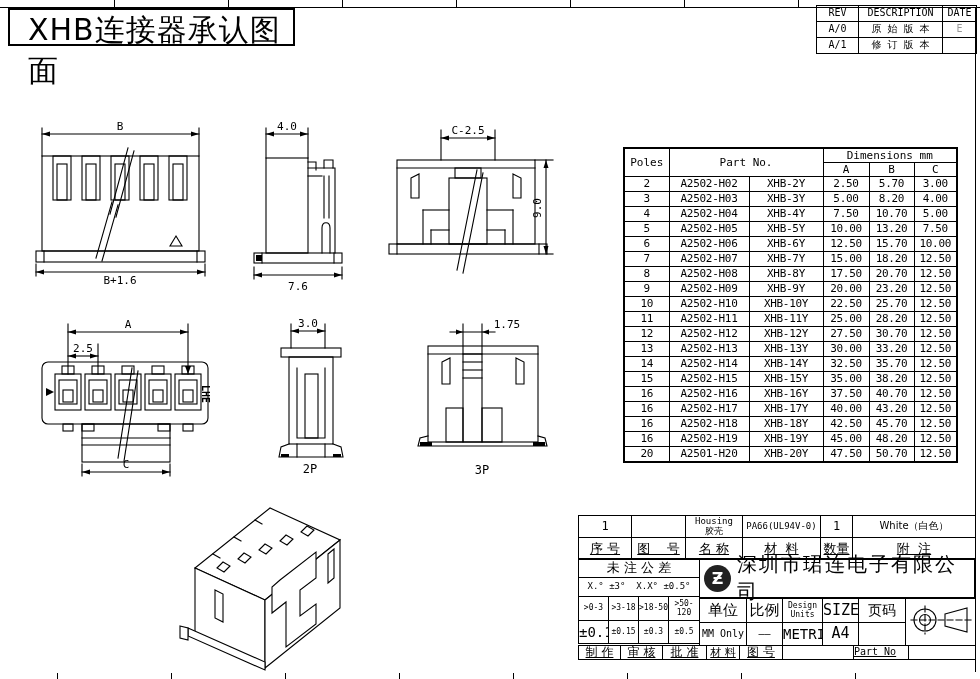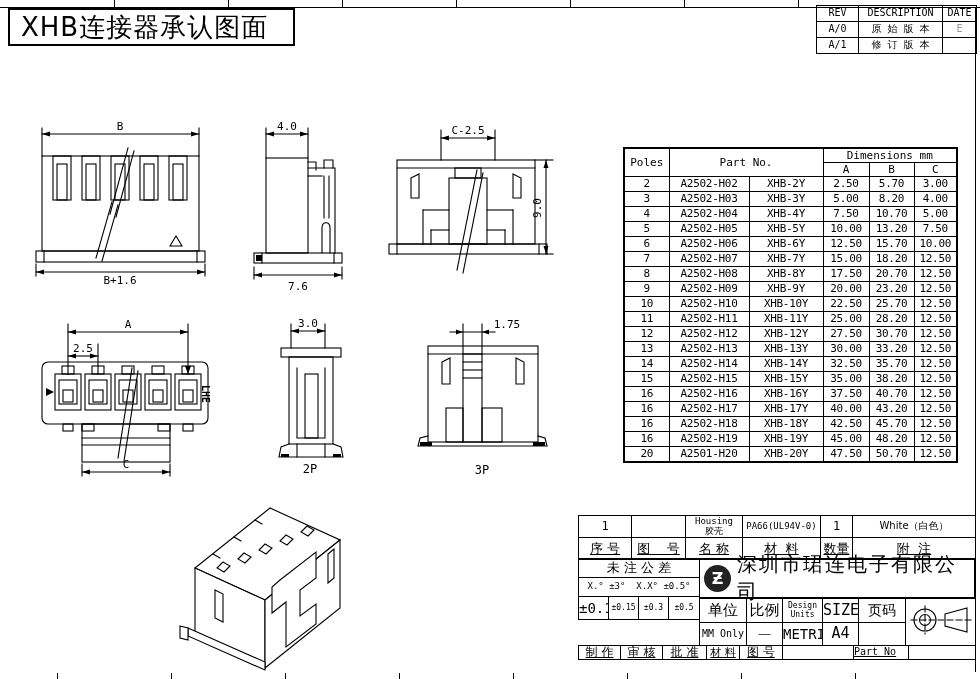--- a/index.html
+++ b/index.html
@@ -9,22 +9,22 @@
   }
   .abs{position:absolute;}
   .mono{font-family:"DejaVu Sans Mono",monospace;}
   .pre{white-space:pre;}
   .muted{color:#999;}
   
   .frame-line{position:absolute;background:#000;}
   .ticks{position:absolute;background:repeating-linear-gradient(to right,#000 0 1px,transparent 1px 114px);}
   
   #title-box{position:absolute;left:8px;top:8px;width:287px;height:38px;border:2px solid #000;
-    display:flex;align-items:center;padding-left:11px;box-sizing:border-box;
-    font-size:26px;letter-spacing:1px;}
+    display:flex;align-items:flex-start;padding-left:18px;box-sizing:border-box;
+    font-size:30px;letter-spacing:1px;}
   
   table.tb{position:absolute;border-collapse:collapse;table-layout:fixed;}
   table.tb td,table.tb th{border:1px solid #000;padding:0;text-align:center;vertical-align:middle;
     font-weight:normal;overflow:hidden;line-height:1.05;}
   
   #rev-table{left:816px;top:5px;width:160px;font-size:10px;}
   #rev-table td,#rev-table th{height:15px;font-family:"DejaVu Sans Mono",monospace;margin-left:30px;}
   
   #dim-table{left:623px;top:147px;width:333px;font-size:11px;border:2px solid #000;}
   #dim-table th{height:13px;font-family:"DejaVu Sans Mono",monospace;}
@@ -514,20 +514,26 @@
       <col style="width:31px">
     </colgroup>
   <tbody>
       <tr>
         <td colspan="4" style="height:18px;font-size:13px">未 注 公 差</td>
       </tr>
   <tr>
         <td colspan="4" class="mono pre" style="height:18px;font-size:9px">X.° ±3°  X.X° ±0.5°</td>
       </tr>
   <tr>
+    <td class="mono" style="height:23px;font-size:8px">&gt;0-3</td>
+    <td class="mono" style="font-size:8px">&gt;3-18</td>
+    <td class="mono" style="font-size:8px">&gt;18-50</td>
+    <td class="mono" style="font-size:8px">&gt;50-120</td>
+  </tr>
+  <tr>
     <td class="mono" style="height:22px;font-size:14px">±0.12</td>
     <td class="mono" style="font-size:8px">±0.15</td>
     <td class="mono" style="font-size:8px">±0.3</td>
     <td class="mono" style="font-size:8px">±0.5</td>
   </tr>
 </tbody>
   </table>
 
 <div class="abs" id="company-box">
   <div id="logo-circle">

